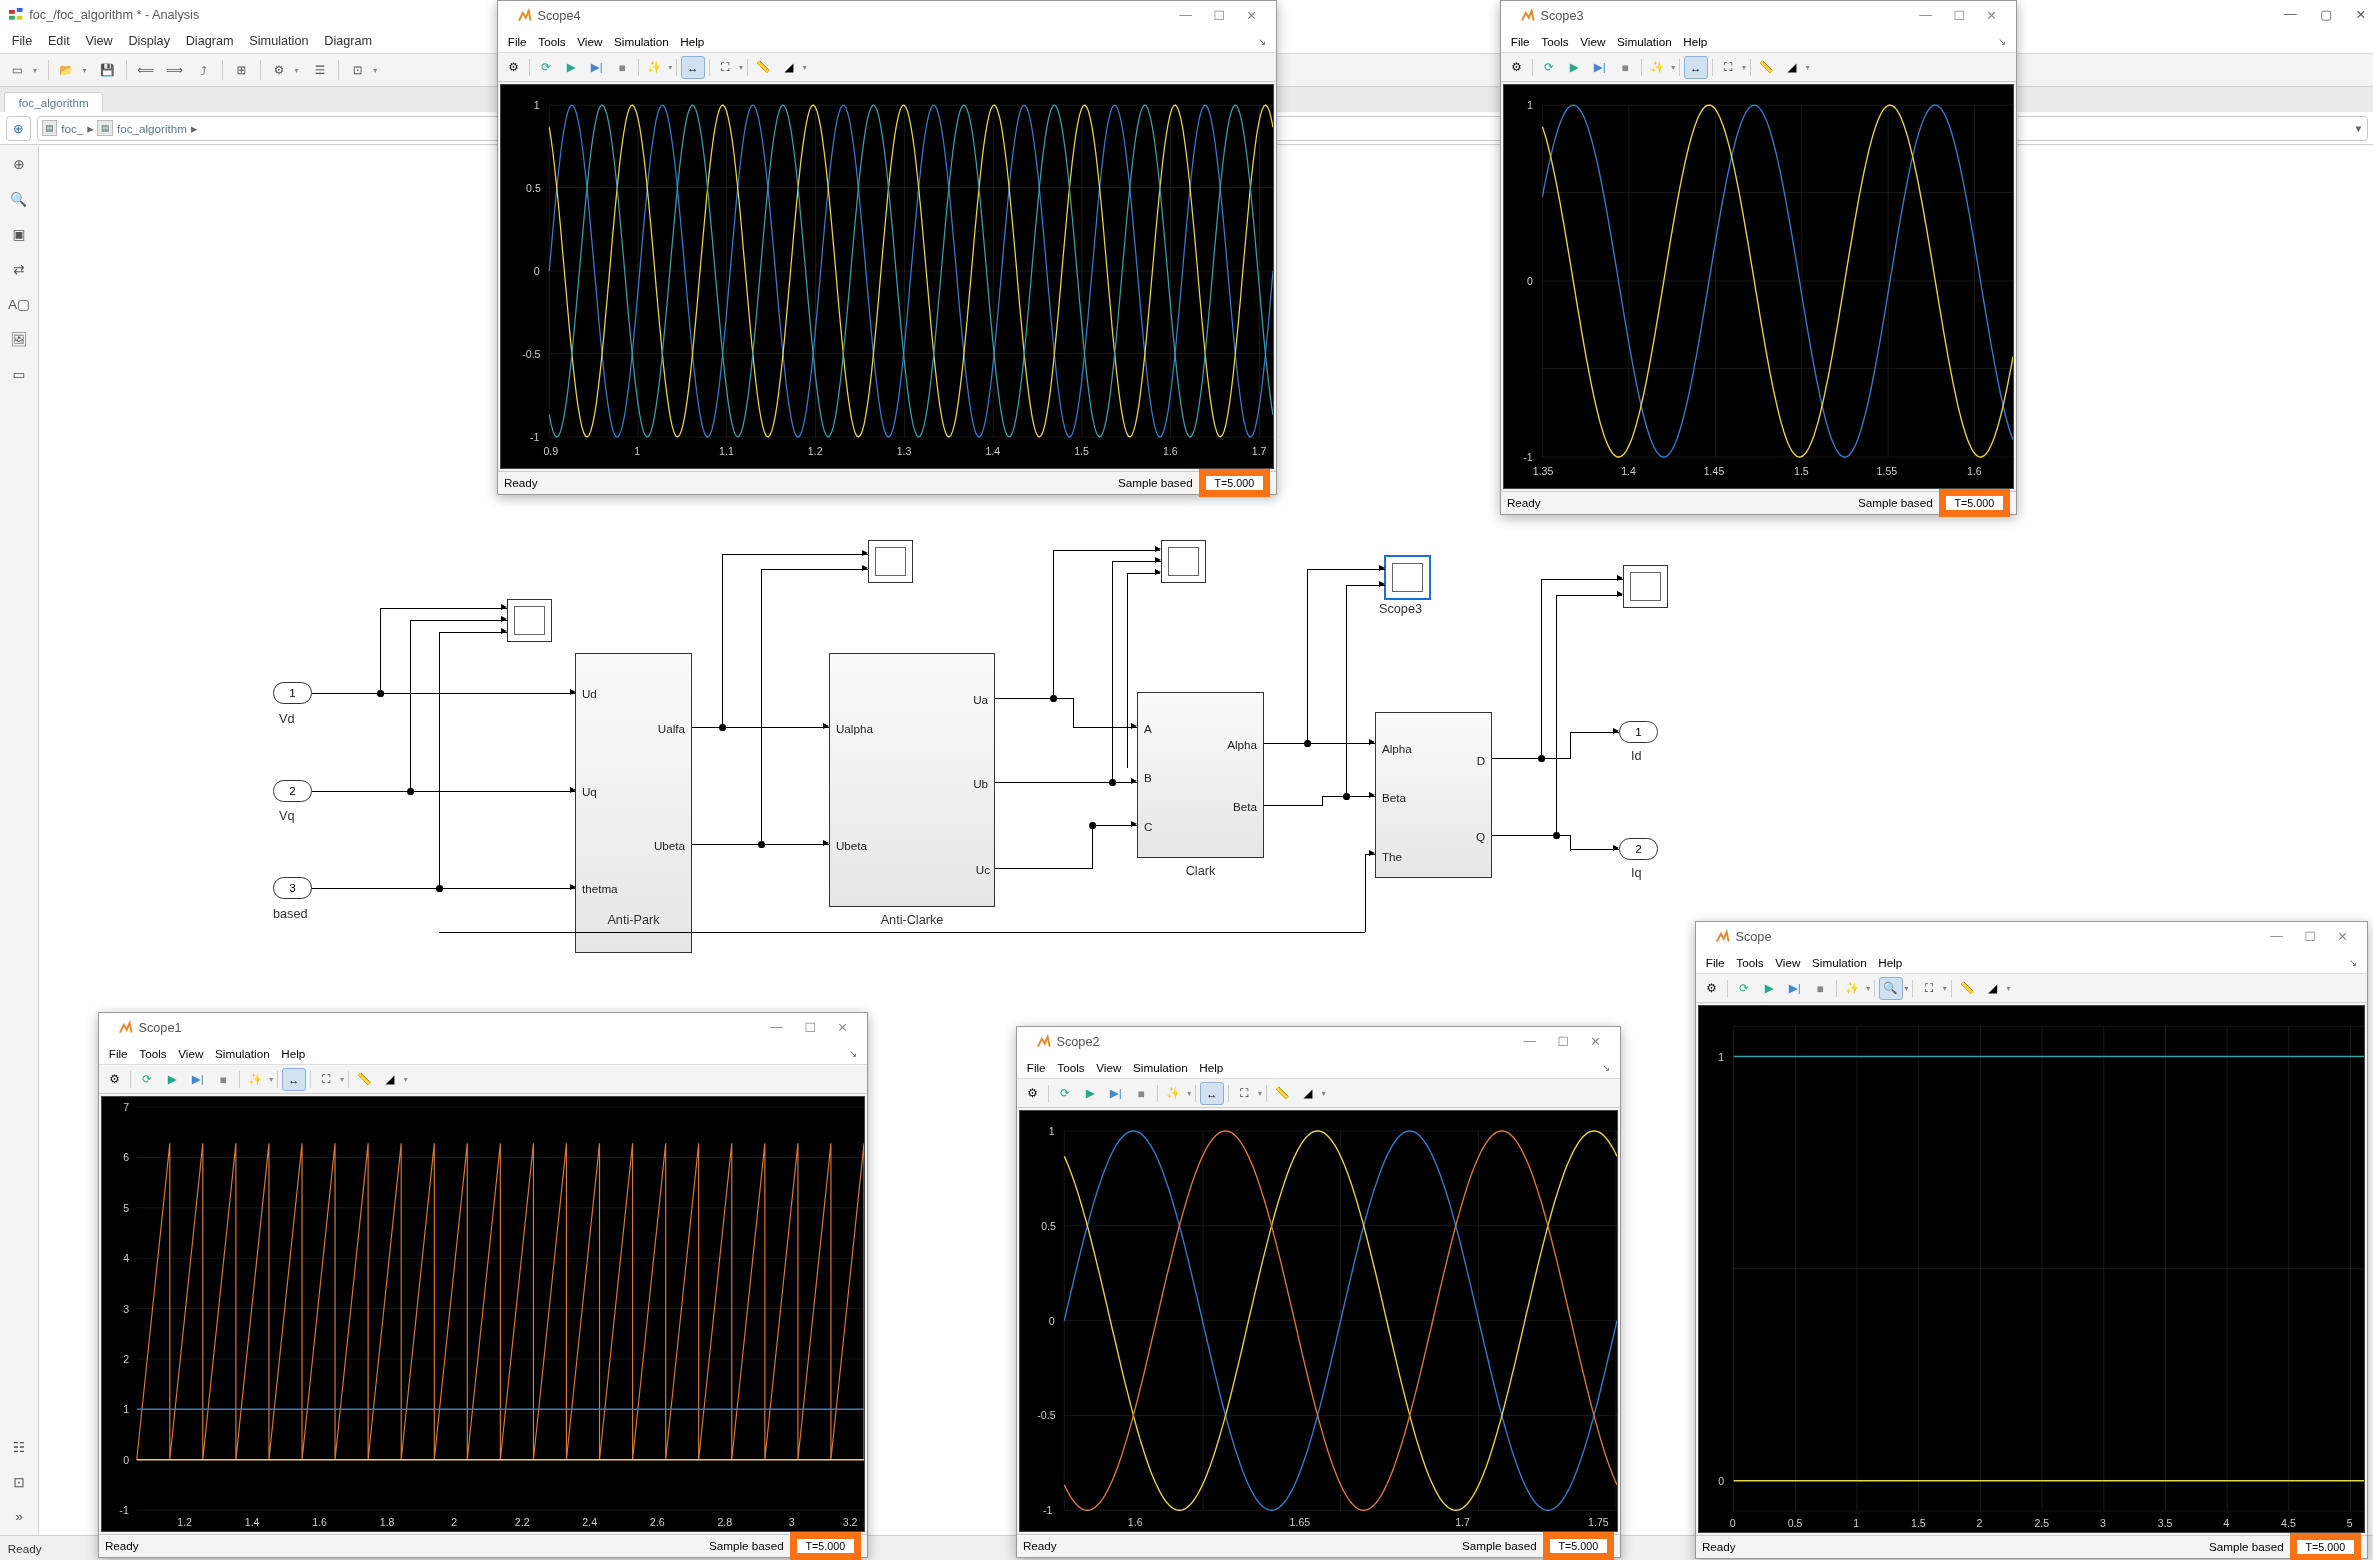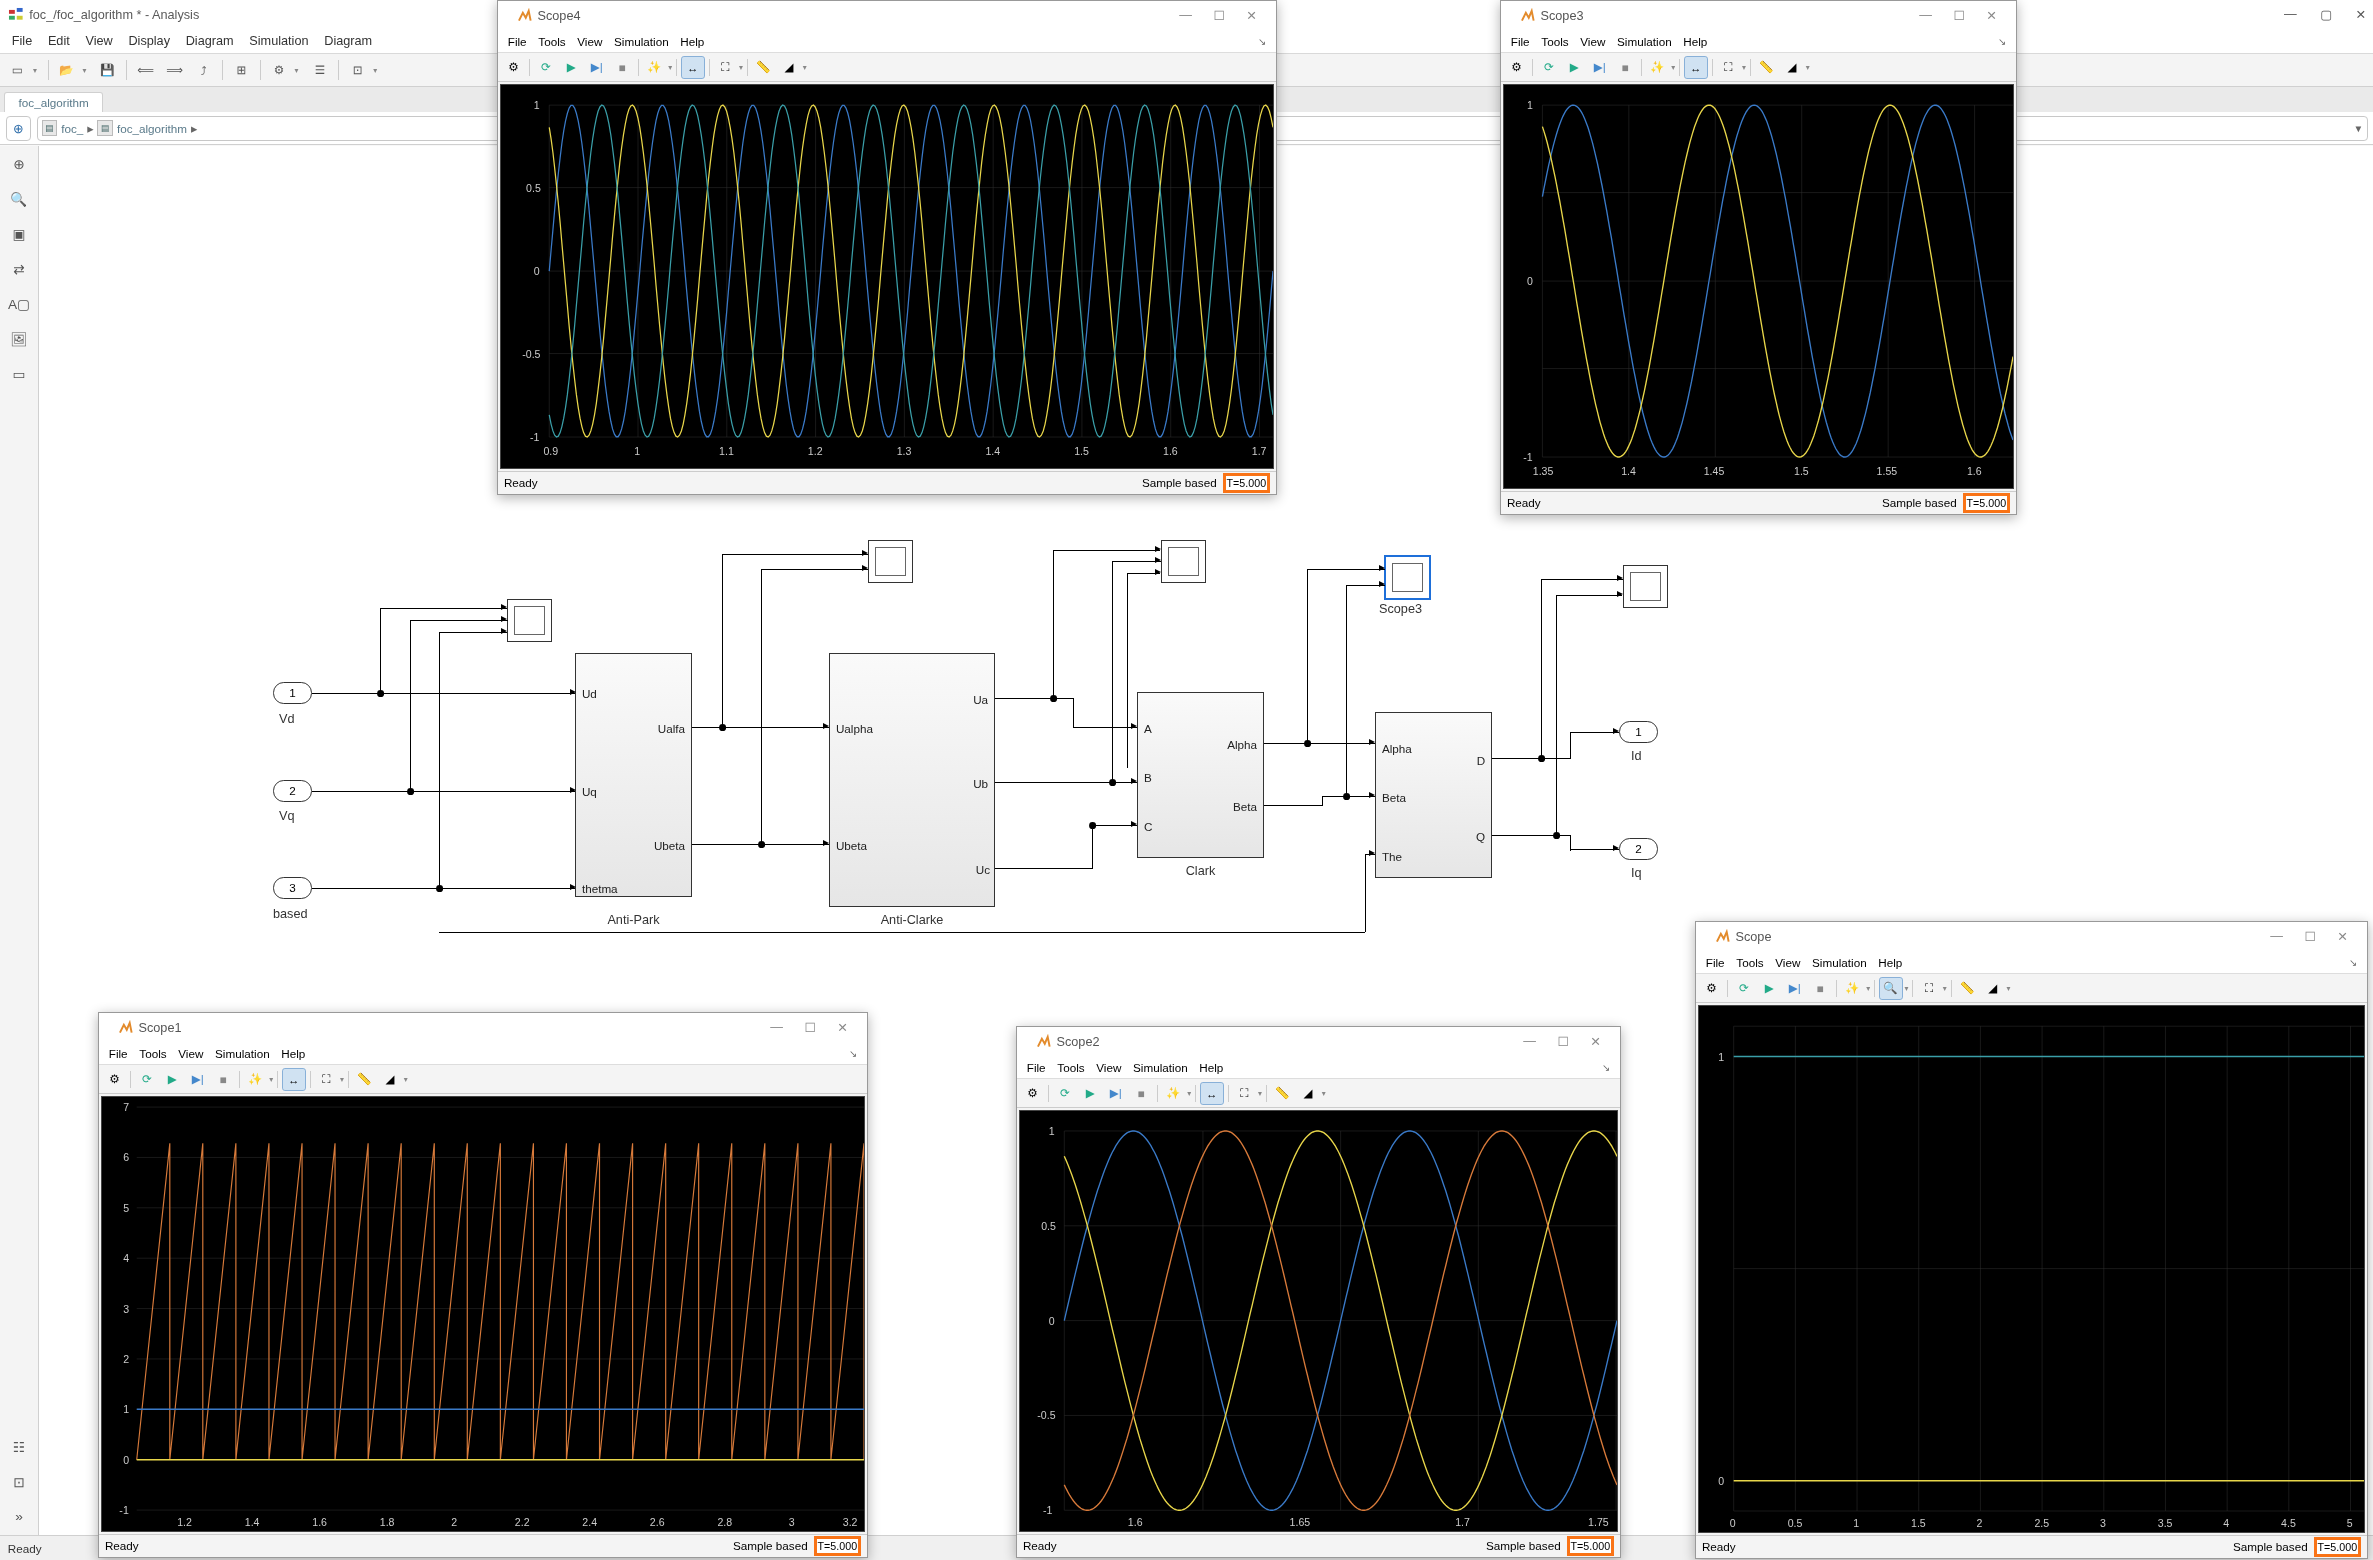--- a/index.html
+++ b/index.html
@@ -328,23 +328,23 @@
   height: 23.4px;
   background: #f4f4f4;
   border-top: 1px solid #ccc;
   display: flex;
   align-items: center;
   padding: 0 5.9px;
   font-size: 11.7px;
 }
 .scope-status .r { margin-left: auto; display: flex; align-items: center; gap: 5.9px; }
 .scope-status .tbox {
-  border: 3px solid #f97316;
-  background: #fff;
-  padding: 1px 1px;
+  border: 7px solid #f97316;
+  background: #fff;
+  padding: 1px 9px;
   font-size: 10.7px;
 }
 .grid line { stroke: #333; stroke-width: 0.5; }
 .axis-label { fill: #ccc; font-size: 11px; font-family: sans-serif; }
 </style>
 </head>
 <body>
 
 <div class="simulink-window">
 
@@ -441,21 +441,21 @@
       <div class="port-text" style="top:566px;left:240px">Vd</div>
       <div class="inport" style="top:634px;left:234px">
           <span>2</span>
         </div>
       <div class="port-text" style="top:663px;left:240px">Vq</div>
       <div class="inport" style="top:731px;left:234px">
           <span>3</span>
         </div>
       <div class="port-text" style="top:761px;left:234px">based</div>
 
-      <div class="block" style="top:507px;left:536px;width:117px;height:244px">
+      <div class="block" style="top:507px;left:536px;width:117px;height:300px">
         <span class="port-label" style="top:33px;left:5.9px">Ud</span>
         <span class="port-label" style="top:131px;left:5.9px">Uq</span>
         <span class="port-label" style="top:228px;left:5.9px">thetma</span>
         <span class="port-label" style="top:68px;right:5.9px">Ualfa</span>
         <span class="port-label" style="top:185px;right:5.9px">Ubeta</span>
       </div>
       <div class="block-label" style="top:767px;left:536px;width:117px">Anti-Park</div>
 
       <div class="block" style="top:507px;left:790px;width:166px;height:254px">
         <span class="port-label" style="top:68px;left:5.9px">Ualpha</span>

